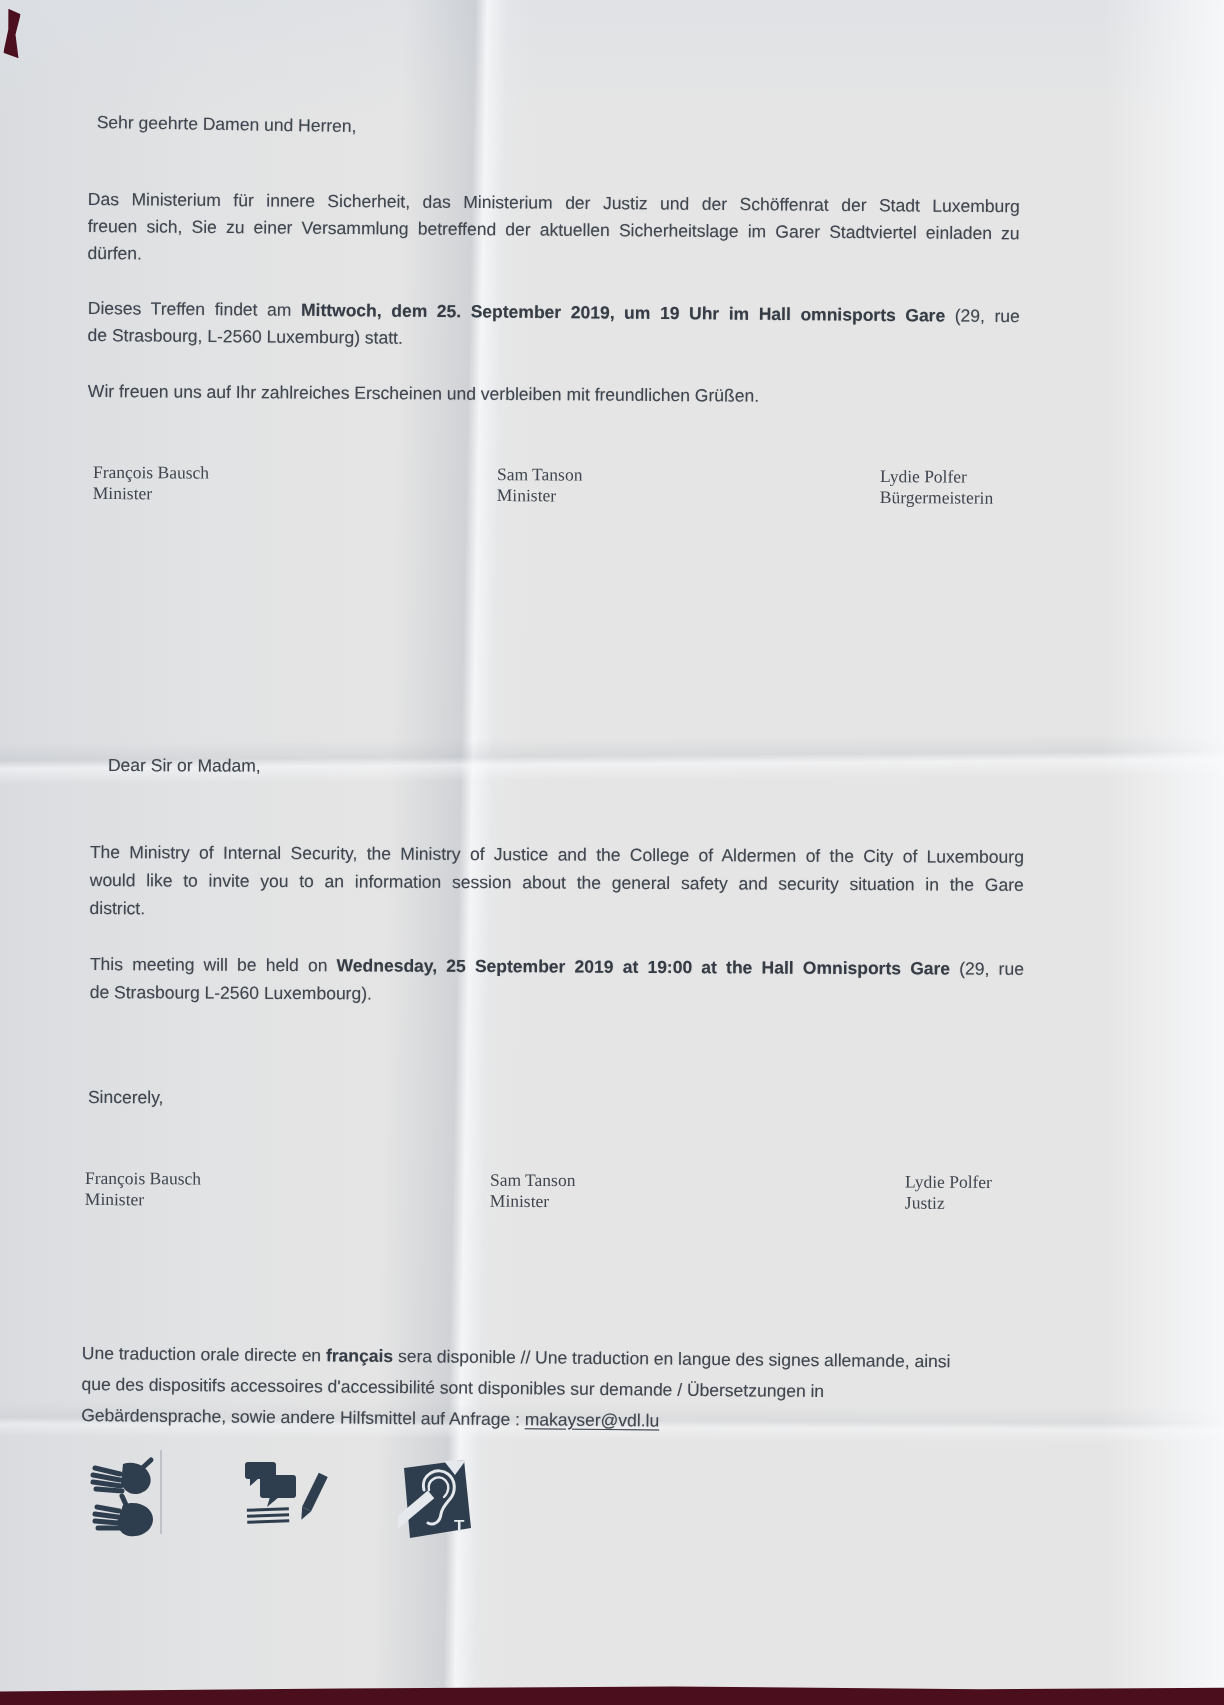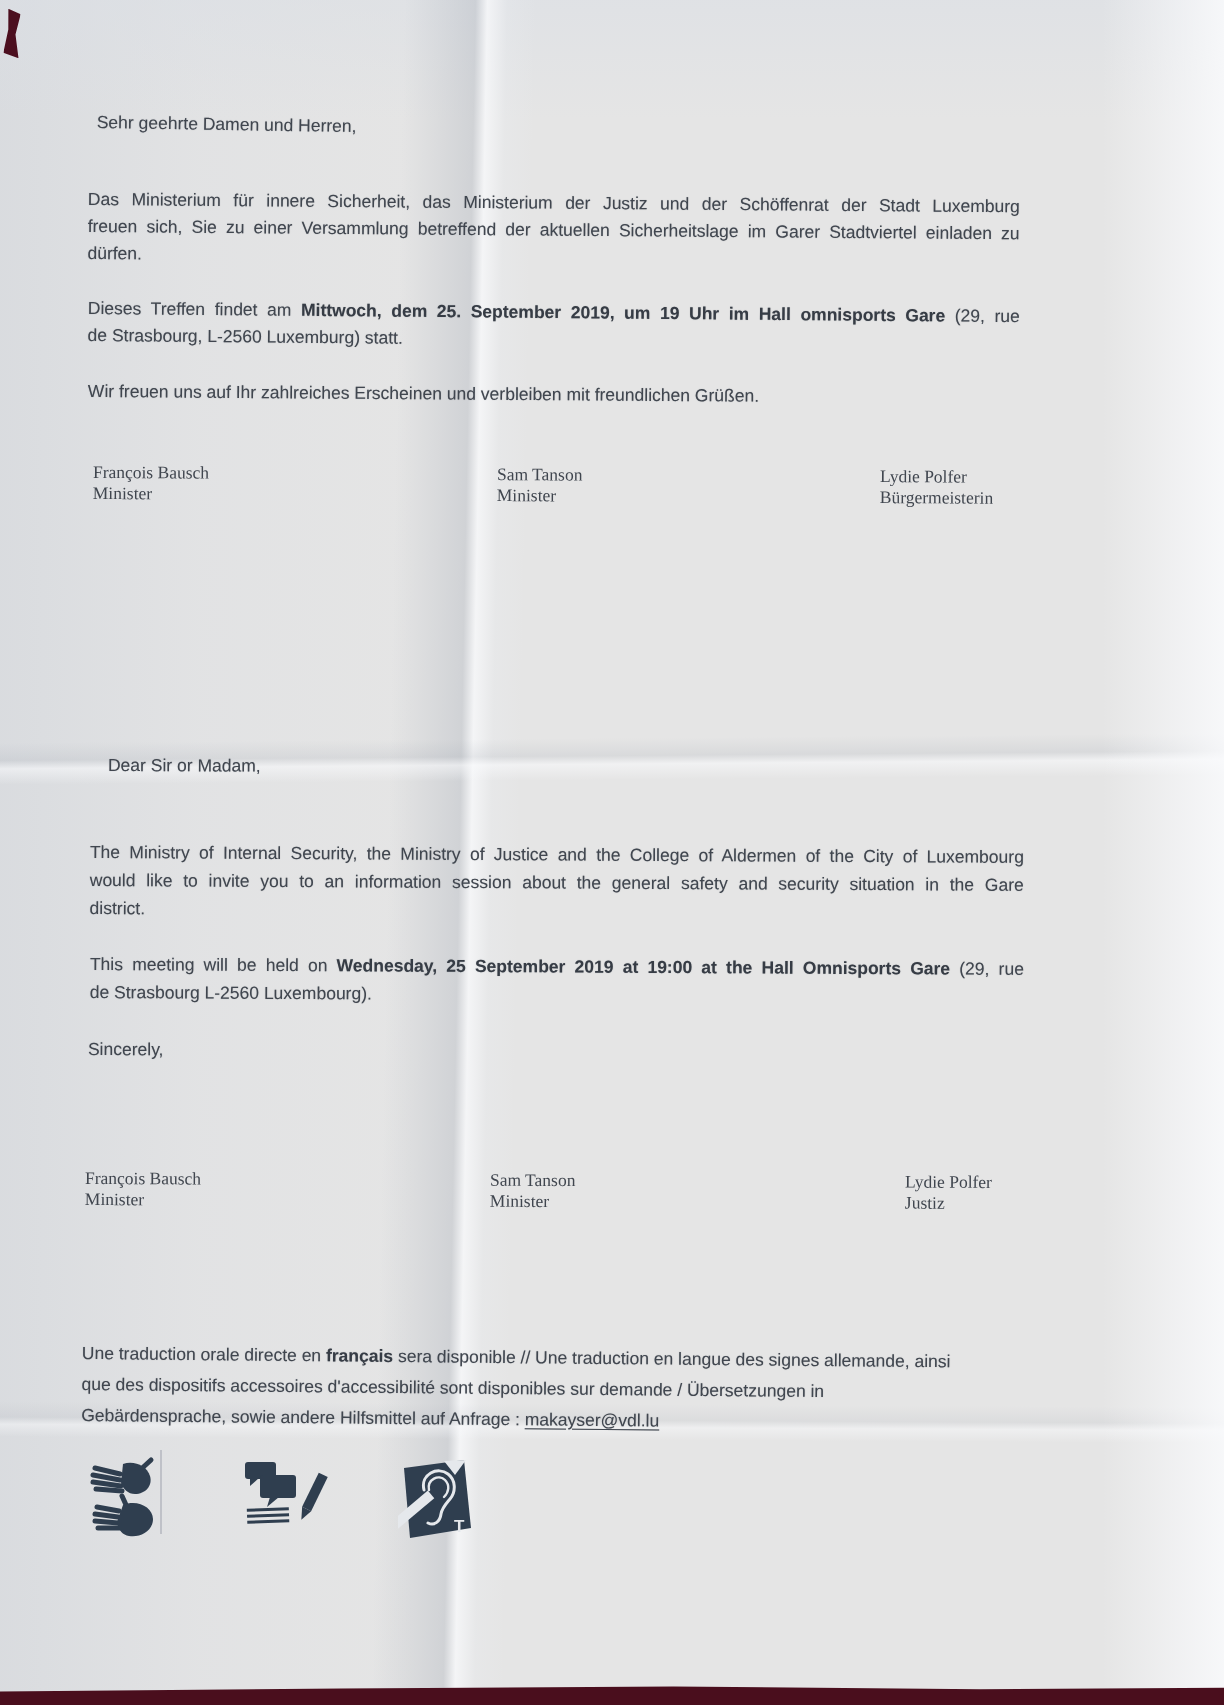--- a/index.html
+++ b/index.html
@@ -90,21 +90,21 @@
     <div class="jline">The Ministry of Internal Security, the Ministry of Justice and the College of Aldermen of the City of Luxembourg</div>
     <div class="jline">would like to invite you to an information session about the general safety and security situation in the Gare</div>
     <div>district.</div>
   </div>
 
   <div class="txt" style="left:90px;top:950px;width:934px;line-height:28px;transform:rotate(.3deg);">
     <div class="jline"><span>This meeting will be held on </span><span class="b">Wednesday, 25 September 2019 at 19:00 at the Hall Omnisports Gare</span><span> (29, rue</span></div>
     <div><span>de Strasbourg L-2560 Luxembourg).</span></div>
   </div>
 
-  <div class="txt" style="left:88px;top:1036px;transform:rotate(.25deg);">Sincerely,</div>
+  <div class="txt" style="left:88px;top:1084px;transform:rotate(.25deg);">Sincerely,</div>
 
   <div class="sigwrap" style="left:85px;top:1168px;width:1060px;transform:rotate(.25deg);">
     <div class="sigcol" style="left:0;">
       <div class="name">François Bausch</div>
       <div class="title">Minister</div>
     </div>
     <div class="sigcol" style="left:405px;">
       <div class="name">Sam Tanson</div>
       <div class="title">Minister</div>
     </div>

